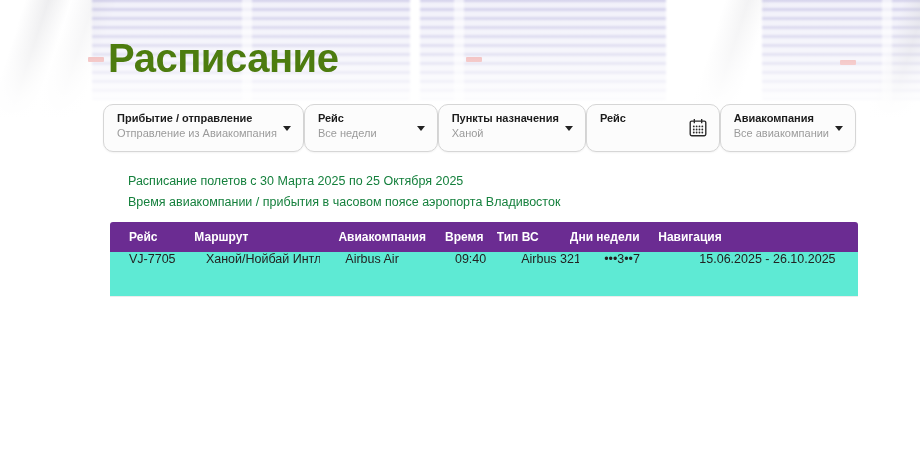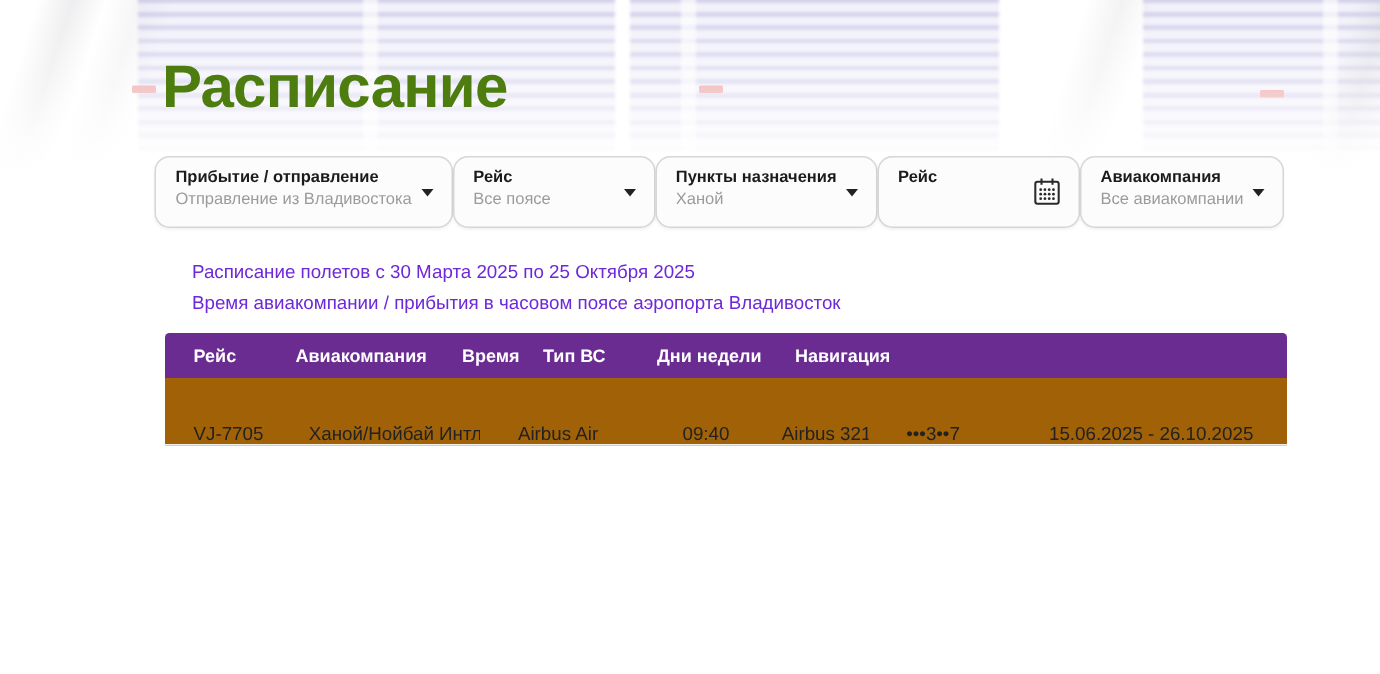--- a/index.html
+++ b/index.html
@@ -55,32 +55,32 @@
   .filter-label{font-size:11px;font-weight:bold;color:#1b1b1b;white-space:nowrap;}
   .filter-value{font-size:11px;color:#9b9b9b;margin-top:3px;white-space:nowrap;overflow:hidden;}
   .chevron{
     position:absolute;right:12px;top:50%;margin-top:-2px;
     width:0;height:0;
     border-left:4px solid transparent;border-right:4px solid transparent;
     border-top:5px solid #222;
   }
   .calendar-wrap{position:absolute;right:10px;top:50%;margin-top:-11px;width:22px;height:22px;}
   
-  .note{position:absolute;left:128px;font-size:12.5px;color:#6d28d9;white-space:nowrap;}
+  .note{position:absolute;left:128px;font-size:12.5px;color:#15803d;white-space:nowrap;}
   .note-1{top:174px;}
   .note-2{top:195px;}
   
   .sched{position:absolute;left:110px;top:222px;width:748px;}
   .thead{
     display:flex;align-items:center;height:30px;
     background:#6b2c92;color:#fff;border-radius:3px 3px 0 0;
   }
   .trow{
-    display:flex;align-items:flex-end;height:44px;
-    background:#a16207;border-bottom:1px solid #ececec;color:#222;gap:25px;
+    display:flex;align-items:flex-start;height:44px;
+    background:#5eead4;border-bottom:1px solid #ececec;color:#222;gap:25px;
   }
   .cell{box-sizing:border-box;font-size:12.5px;white-space:nowrap;overflow:hidden;}
   .thead .cell{font-size:12px;font-weight:bold;}
   .c0{width:87px;padding-left:19px;}
   .c1{width:150px;}
   .c2{width:111px;}
   .c3{width:54px;}
   .c4{width:76px;}
   .c5{width:92px;}
   .c6{width:208px;}
@@ -107,27 +107,27 @@
   <div class="streak" style="left:884px;"></div>
   <div class="hero-fade"></div>
 </div>
 
 <h1 class="page-title">Расписание</h1>
 
 <div class="filters">
 
   <div class="filter-box">
     <div class="filter-label">Прибытие / отправление</div>
-    <div class="filter-value">Отправление из Владивостока</div>
+    <div class="filter-value">Отправление из Авиакомпания</div>
     <span class="chevron"></span>
   </div>
 
   <div class="filter-box">
     <div class="filter-label">Рейс</div>
-    <div class="filter-value">Все поясе</div>
+    <div class="filter-value">Все недели</div>
     <span class="chevron"></span>
   </div>
 
   <div class="filter-box">
     <div class="filter-label">Пункты назначения</div>
     <div class="filter-value">Ханой</div>
     <span class="chevron"></span>
   </div>
 
   <div class="filter-box">
@@ -163,20 +163,21 @@
   </div>
 
 </div>
 
 <div class="note note-1">Расписание полетов с 30 Марта 2025 по 25 Октября 2025</div>
 <div class="note note-2">Время авиакомпании / прибытия в часовом поясе аэропорта Владивосток</div>
 
 <div class="sched">
   <div class="thead">
     <div class="cell c0">Рейс</div>
+    <div class="cell c1">Маршрут</div>
     <div class="cell c2">Авиакомпания</div>
     <div class="cell c3">Время</div>
     <div class="cell c4">Тип ВС</div>
     <div class="cell c5">Дни недели</div>
     <div class="cell c6">Навигация</div>
   </div>
   <div class="trow">
     <div class="cell c0">VJ-7705</div>
     <div class="cell c1">Ханой/Нойбай Интл</div>
     <div class="cell c2">Airbus Air</div>

